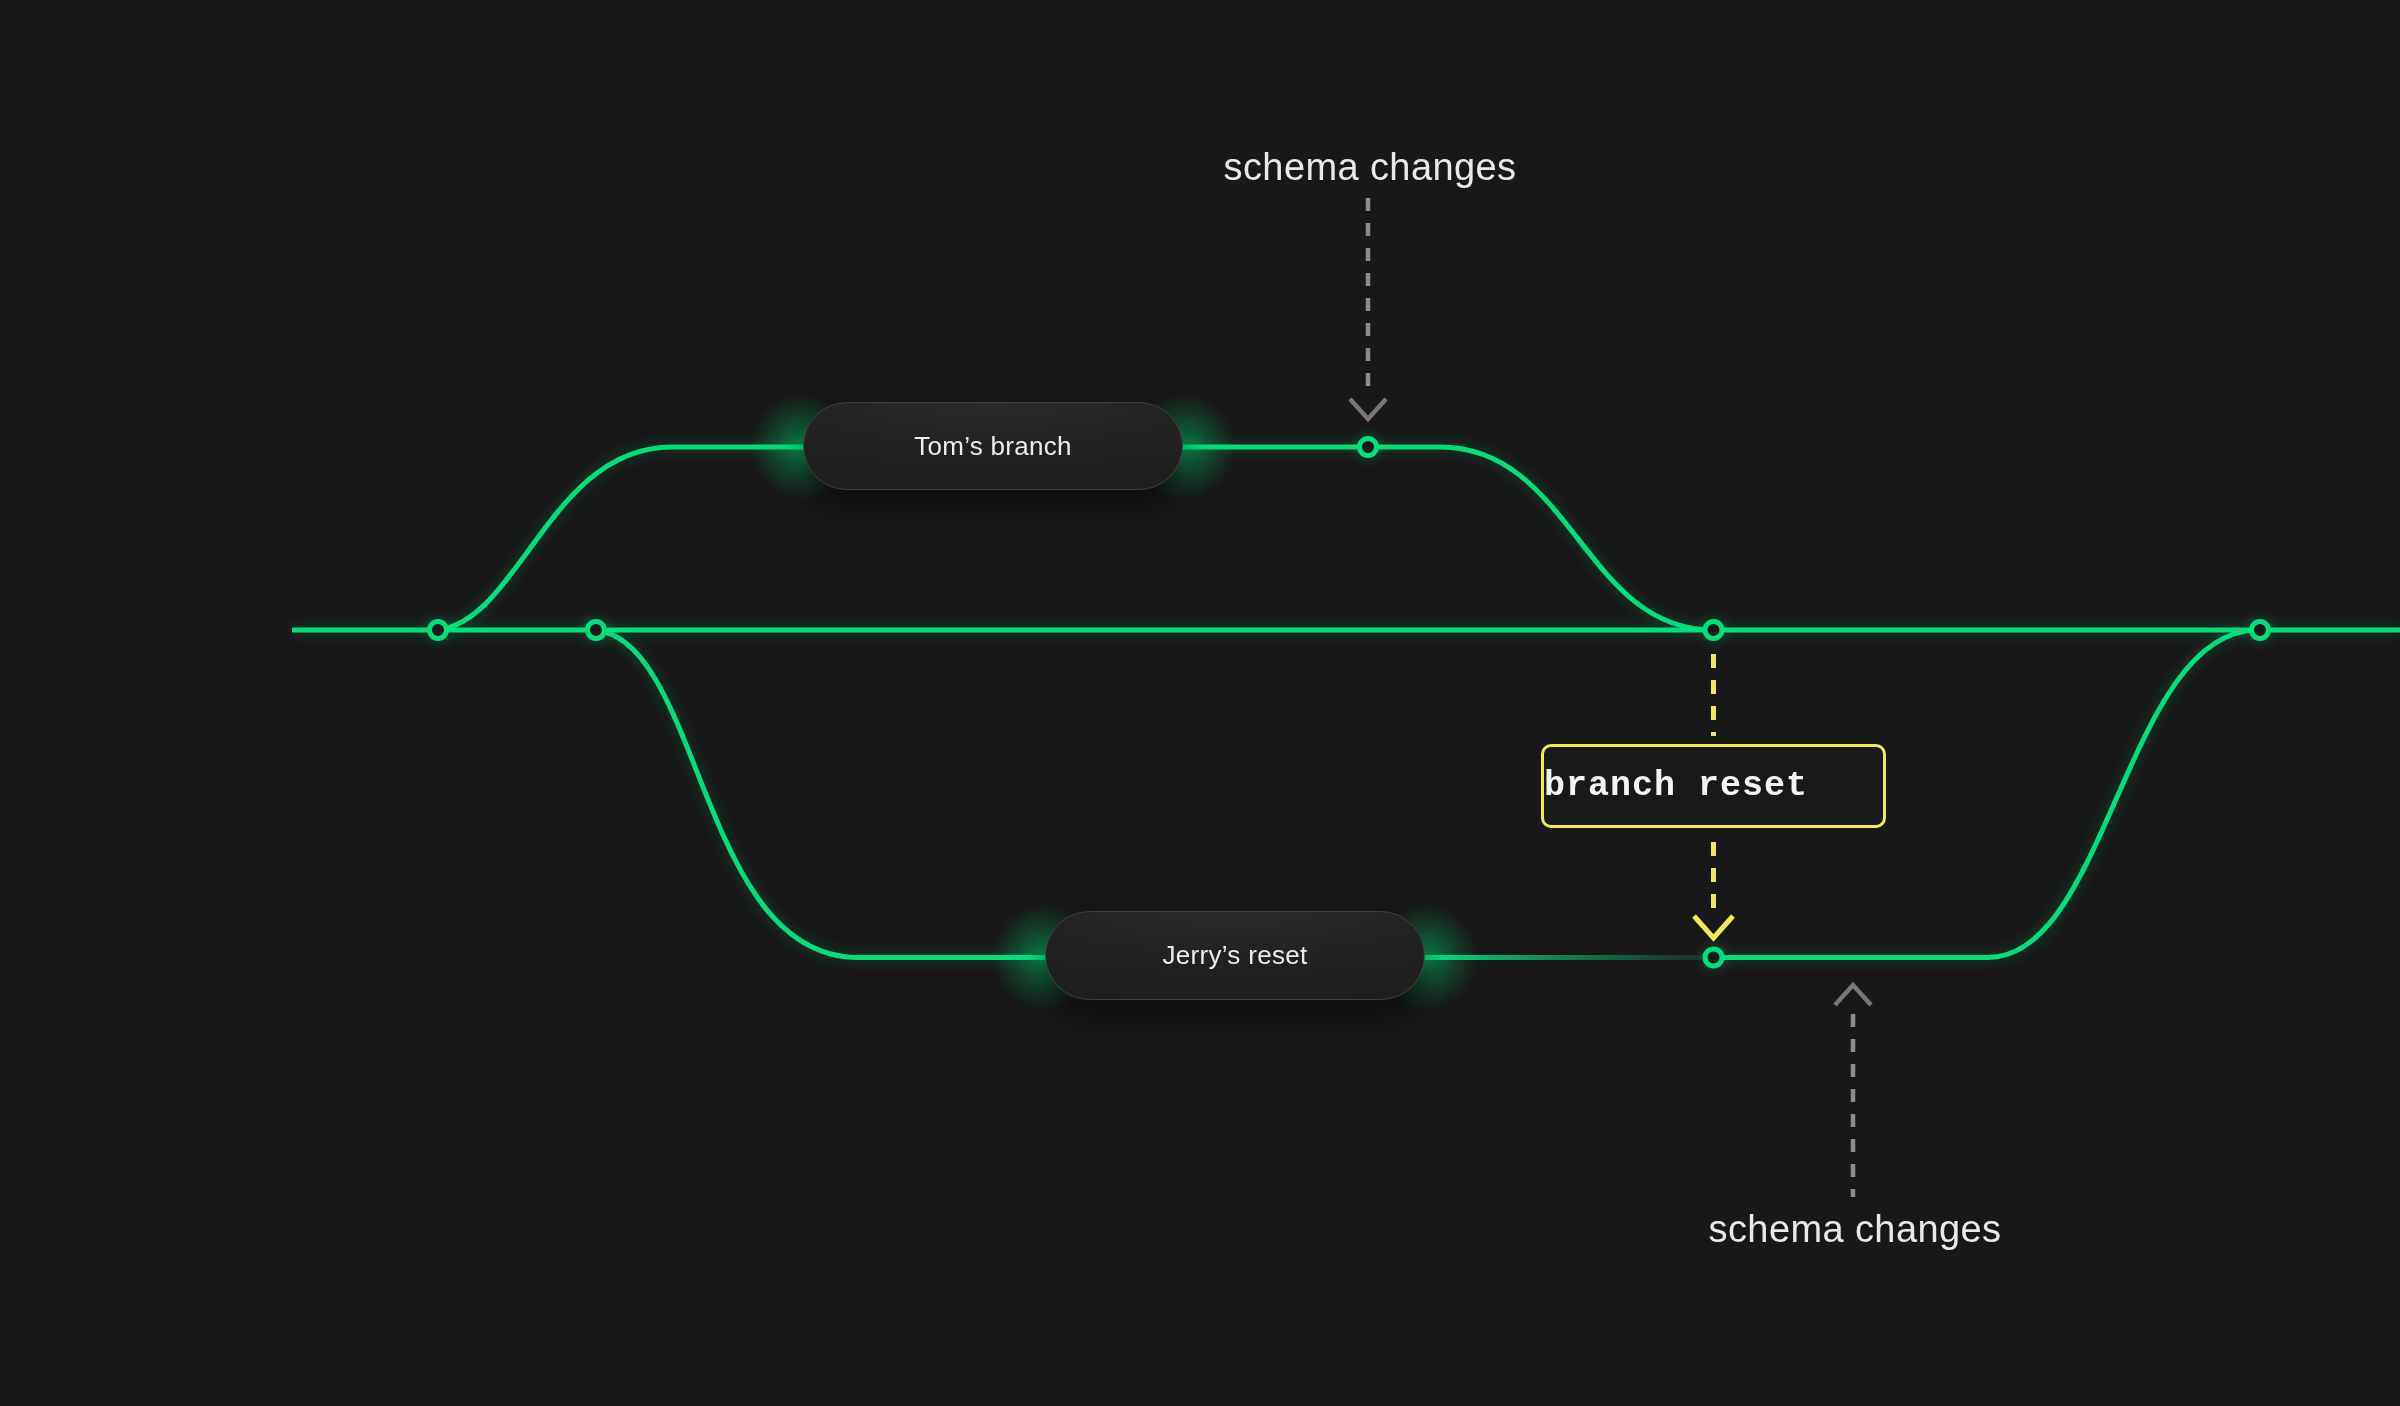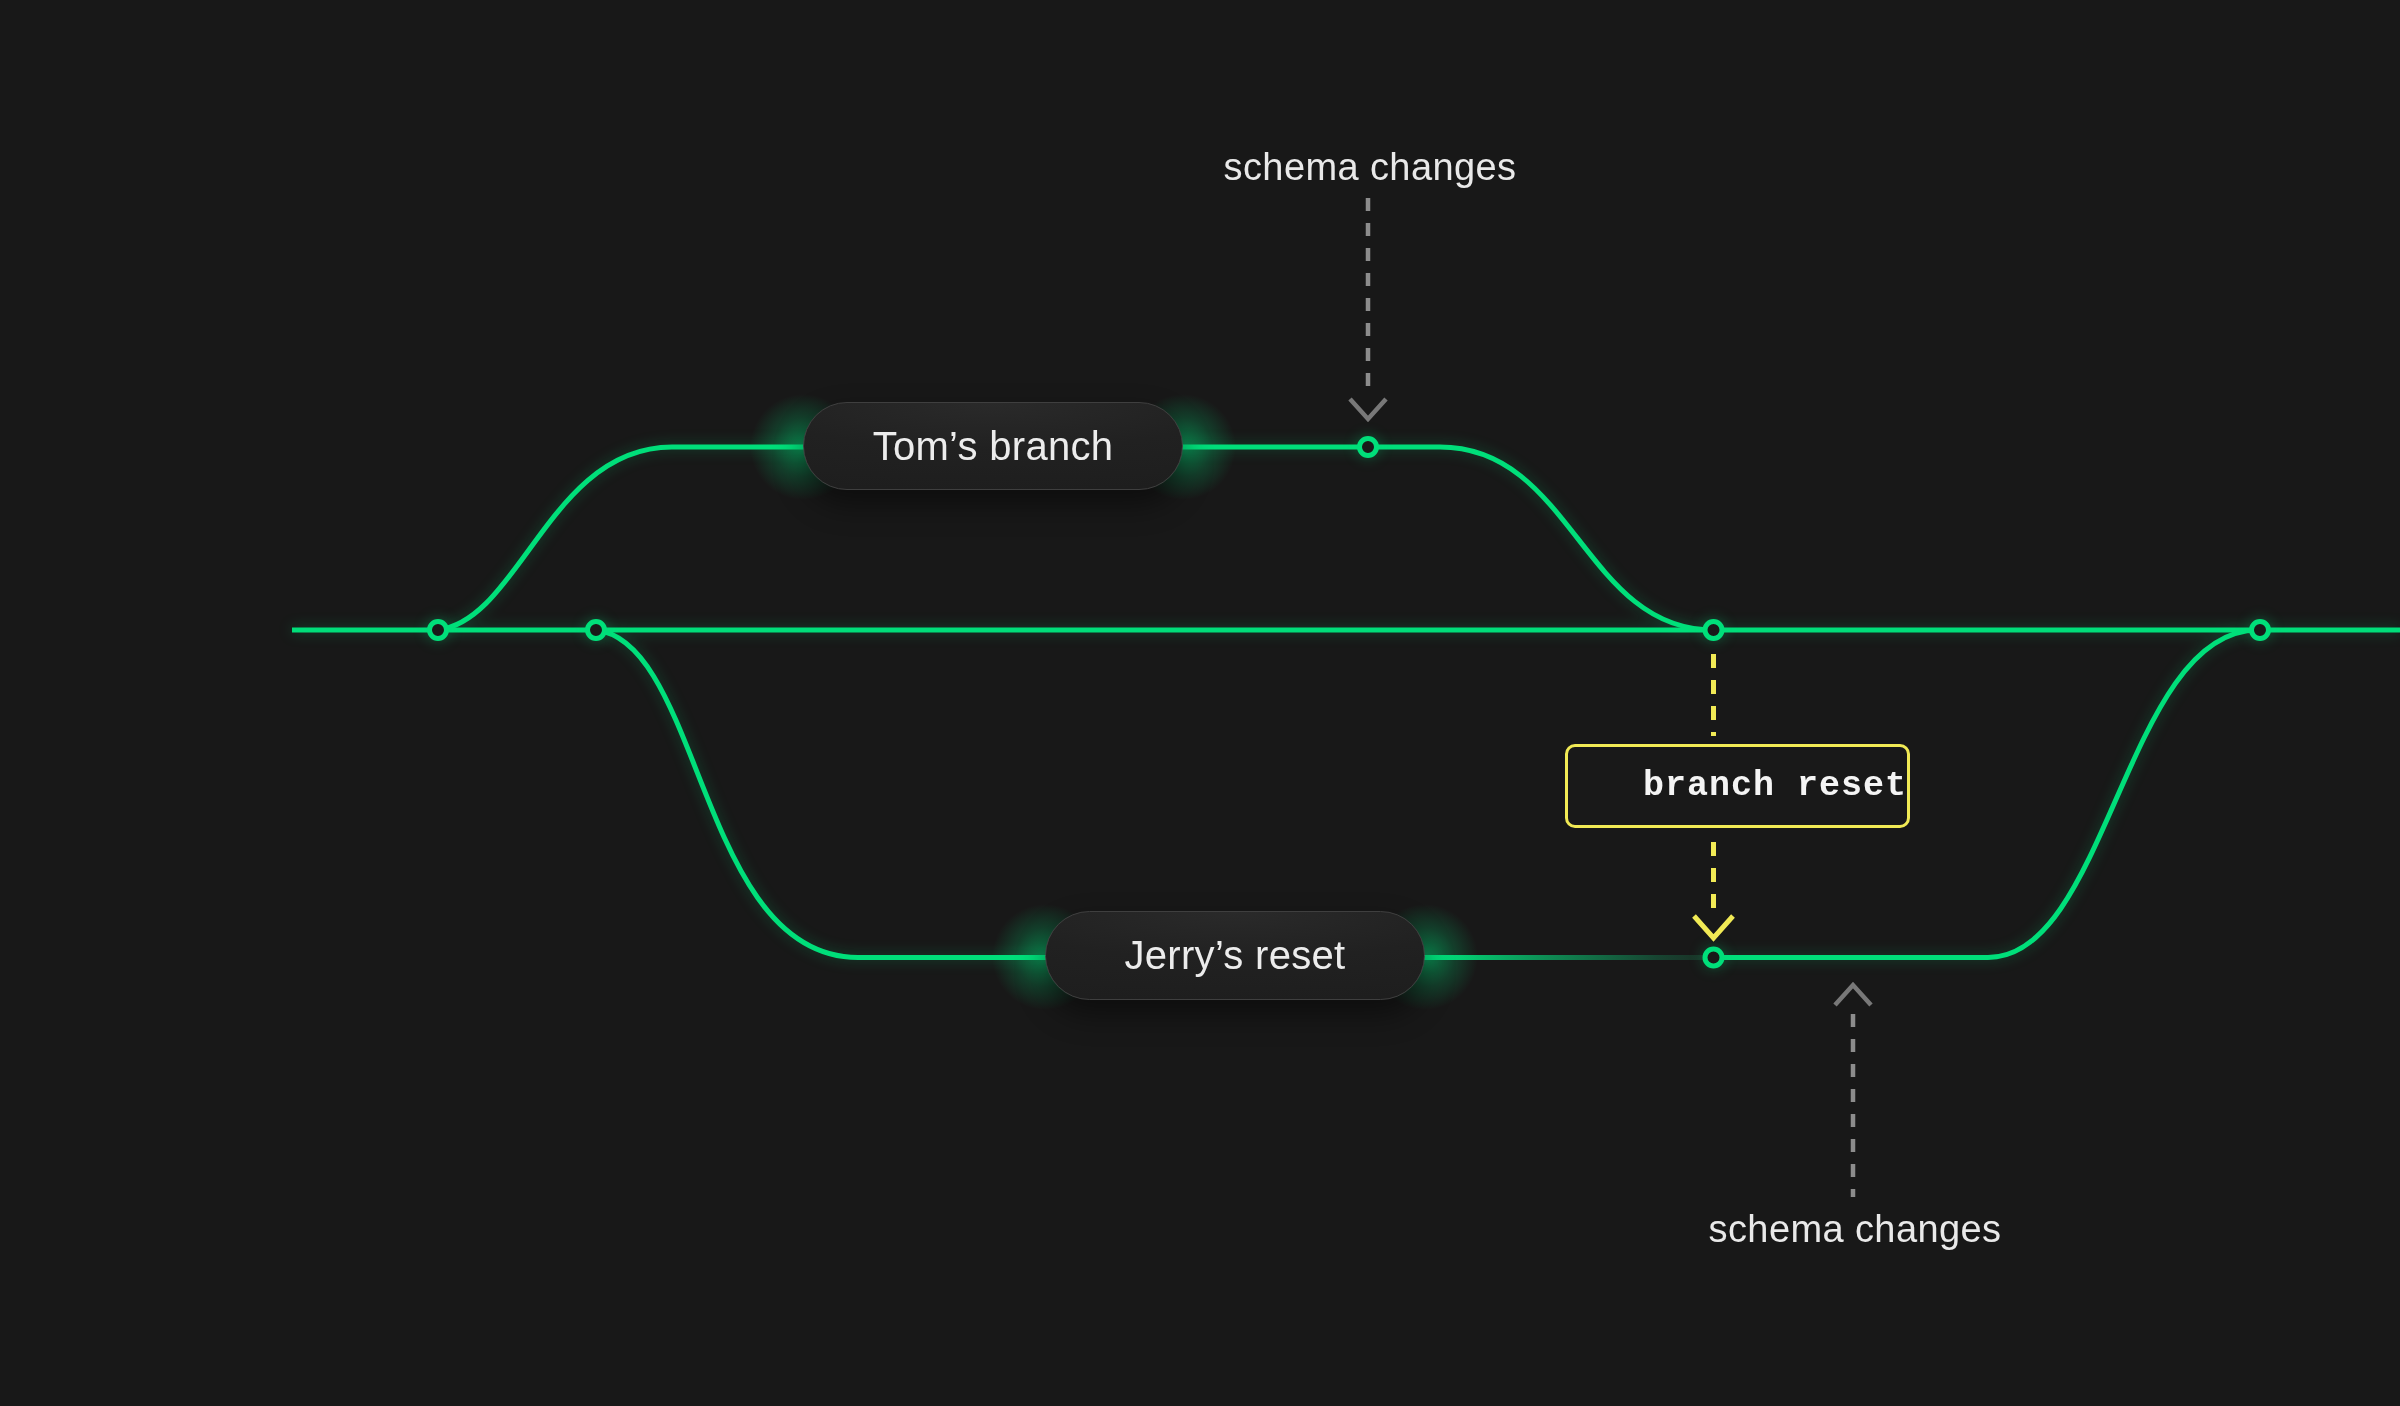--- a/index.html
+++ b/index.html
@@ -42,21 +42,21 @@
     z-index: 2;
     pointer-events: none;
   }
   .pill {
     position: absolute;
     display: flex;
     align-items: center;
     justify-content: center;
     border-radius: 999px;
     color: var(--label-text, #ececec);
-    font-size: 40px;
+    font-size: 26px;
     letter-spacing: 0.3px;
     z-index: 3;
     box-sizing: border-box;
   }
   .pill-plain {
     background: radial-gradient(140% 120% at 50% 0%, #2a2a2a 0%, #212121 45%, #1d1d1d 100%);
     border: 1.5px solid #3f3f3f;
     box-shadow: 0 14px 30px rgba(0, 0, 0, 0.45);
   }
   .pill-main {
@@ -74,28 +74,27 @@
     left: 1541px;
     top: 744px;
     width: 345px;
     height: 84px;
     box-sizing: border-box;
     border: 3px solid var(--reset-yellow, #f1ea55);
     border-radius: 10px;
     background: #191919;
     display: flex;
     align-items: center;
-    justify-content: flex-end;
+    justify-content: flex-start;
     color: #f4f4f4;
     font-family: "Liberation Mono", "DejaVu Sans Mono", monospace;
     font-size: 35px;
     font-weight: 700;
     letter-spacing: 1px;
     z-index: 4;
-    margin-left: 24px;
   }
   .annotation {
     position: absolute;
     transform: translateX(-50%);
     color: #e9e9e9;
     font-size: 38px;
     letter-spacing: 0.4px;
     white-space: nowrap;
     z-index: 4;
   }

